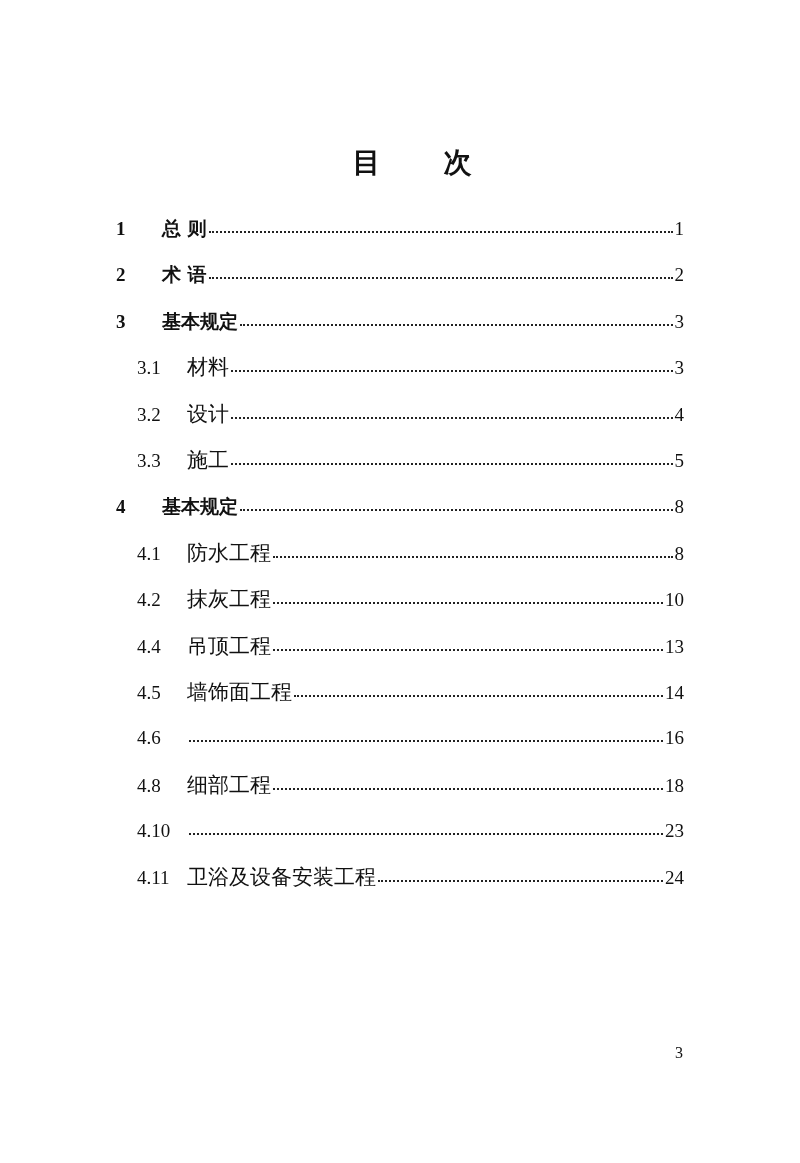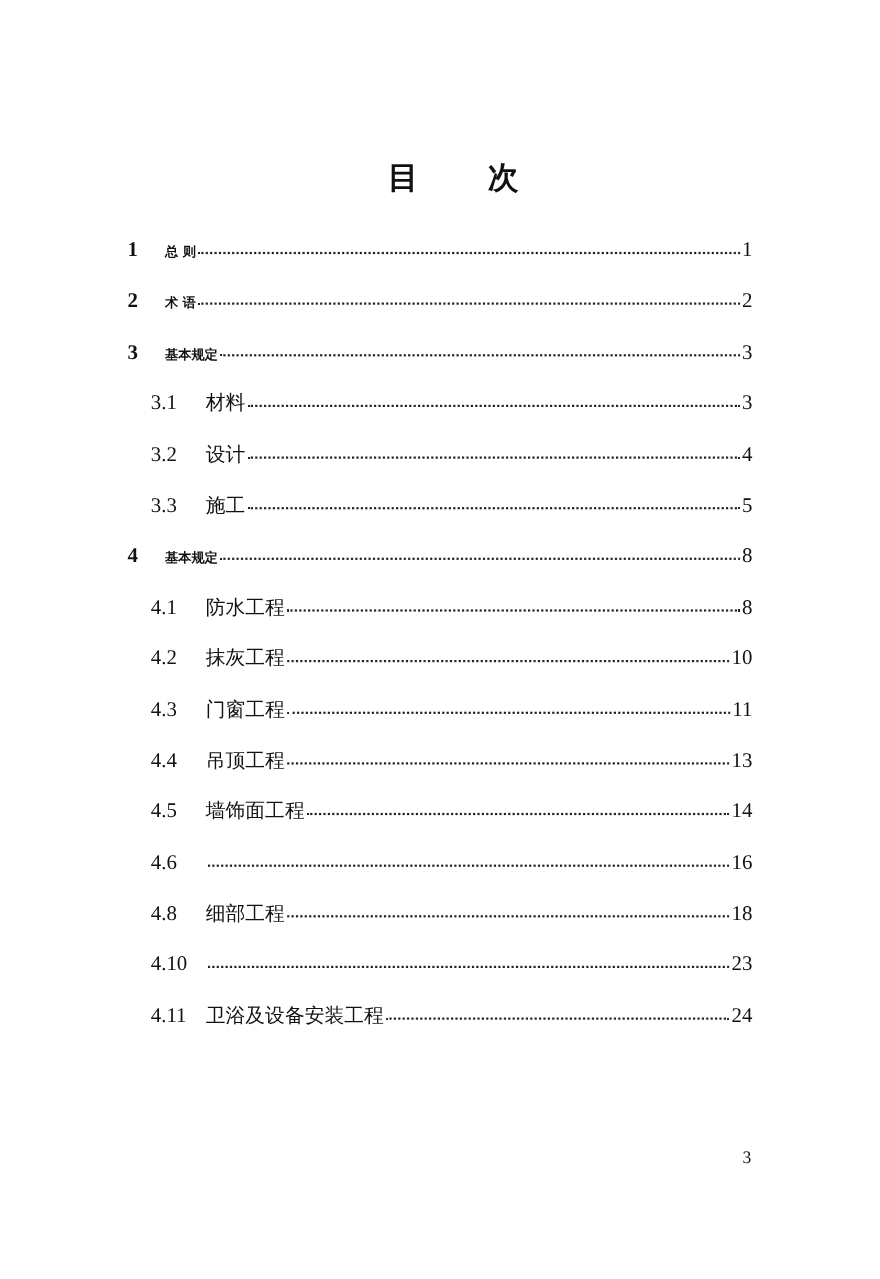--- a/index.html
+++ b/index.html
@@ -42,33 +42,34 @@
       white-space: nowrap;
     }
     .toc-row.level-1 .num {
       font-weight: bold;
       width: 34px;
       flex: 0 0 34px;
     }
     .toc-row.level-1 .title {
       font-weight: bold;
       font-family: "DejaVu Sans", "Liberation Sans", sans-serif;
-      font-size: 12px;
+      font-size: 19px;
+      margin-left: 12px;
     }
     .toc-row.level-2 {
       padding-left: 21px;
     }
     .toc-row.level-2 .num {
       width: 50px;
       flex: 0 0 50px;
     }
     .toc-row.level-2 .title {
-      font-family: Liberation Mono, monospace;
+      font-family: Liberation Sans, sans-serif;
       font-weight: normal;
-      font-size: 18px;
+      font-size: 21px;
     }
     .leader {
       flex: 1 1 auto;
       overflow: hidden;
       margin: 0 2px;
       position: relative;
       height: 20px;
     }
     .leader::after {
       content: "";
@@ -143,26 +144,20 @@
     <span class="leader"></span>
     <span class="page-num">8</span>
   </div>
   <div class="toc-row level-2">
     <span class="num">4.2</span>
     <span class="title">抹灰工程</span>
     <span class="leader"></span>
     <span class="page-num">10</span>
   </div>
   <div class="toc-row level-2">
-    <span class="num">4.3</span>
-    <span class="title">门窗工程</span>
-    <span class="leader"></span>
-    <span class="page-num">11</span>
-  </div>
-  <div class="toc-row level-2">
     <span class="num">4.4</span>
     <span class="title">吊顶工程</span>
     <span class="leader"></span>
     <span class="page-num">13</span>
   </div>
   <div class="toc-row level-2">
     <span class="num">4.5</span>
     <span class="title">墙饰面工程</span>
     <span class="leader"></span>
     <span class="page-num">14</span>

